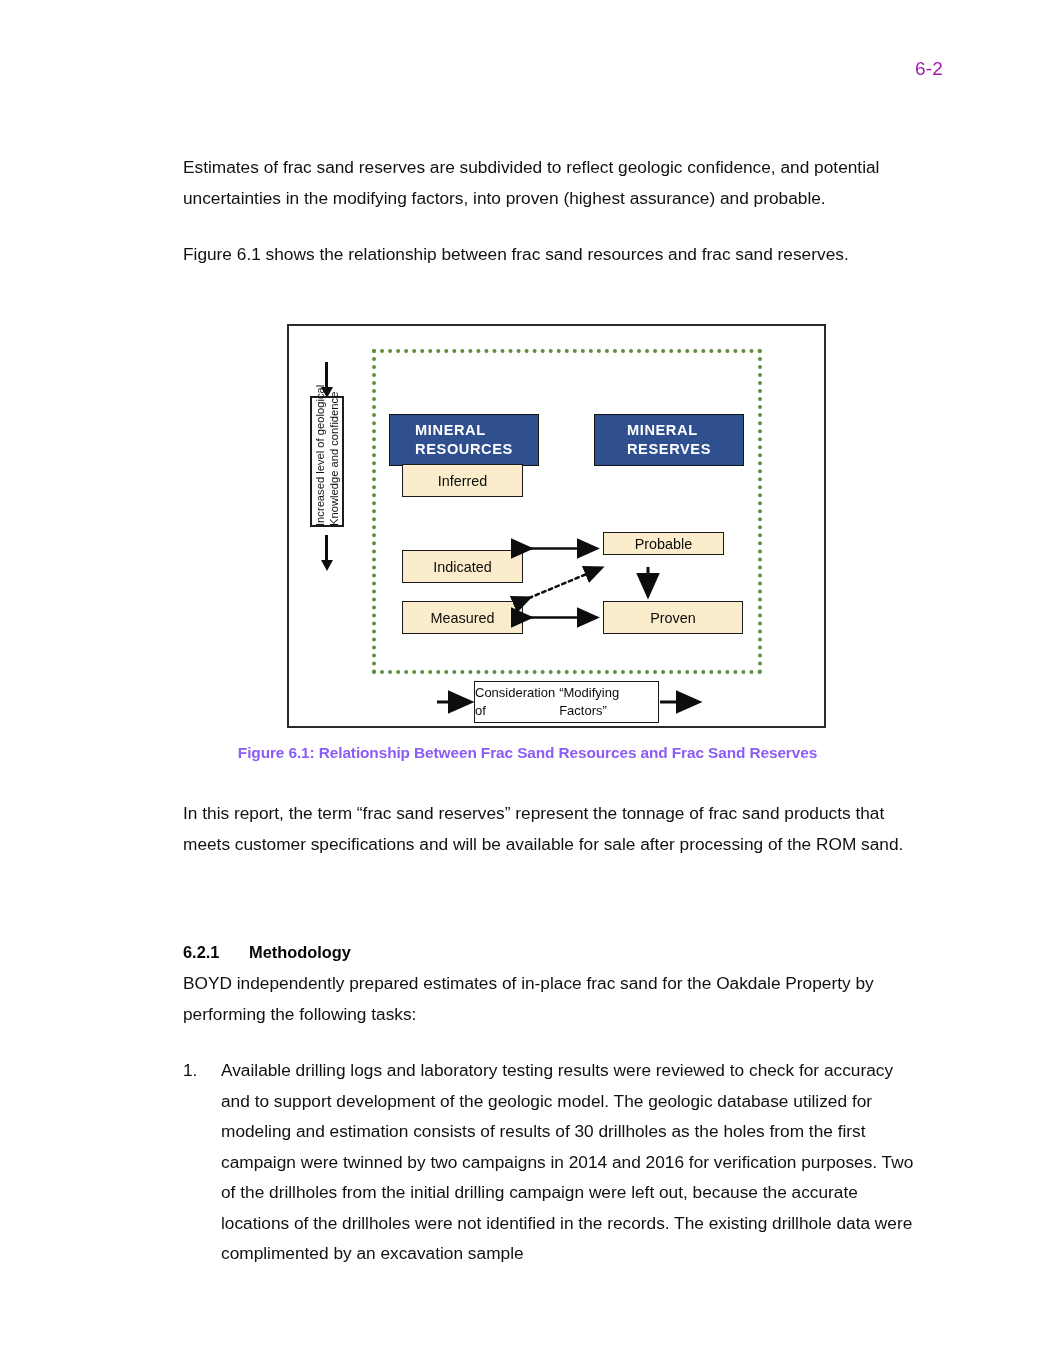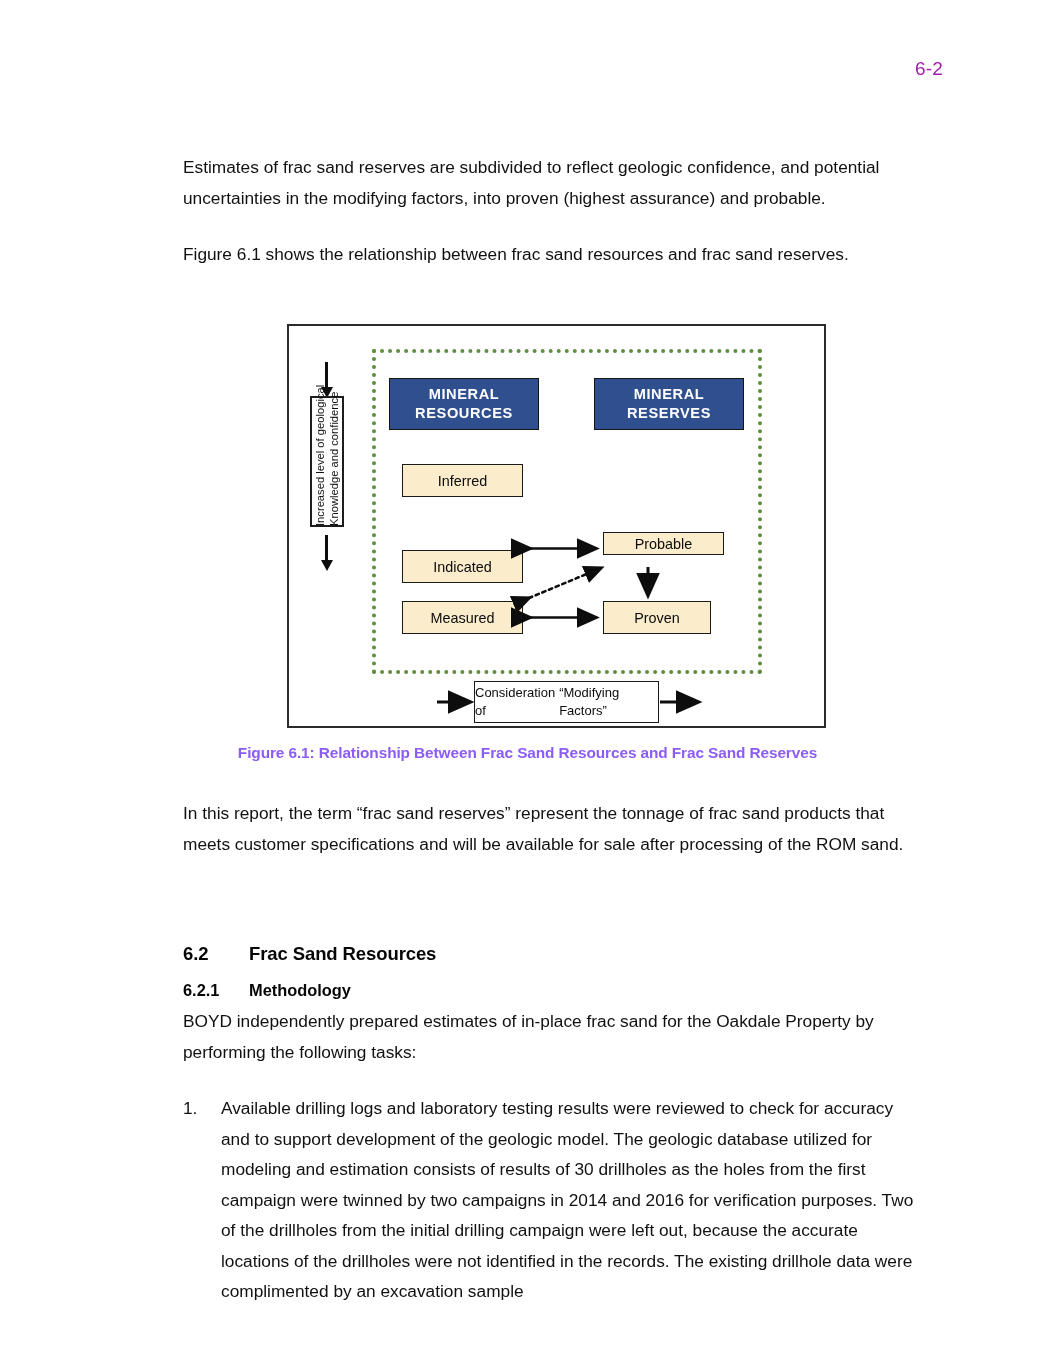--- a/index.html
+++ b/index.html
@@ -126,26 +126,26 @@
 
   
   .blue-box {
     position: absolute;
     background: #2f4f8f;
     border: 1.6px solid #141414;
     color: #ffffff;
     font-weight: bold;
     font-size: 14.6px;
     line-height: 19px;
-    text-align: center;
     letter-spacing: 0.6px;
     display: flex;
     align-items: center;
     justify-content: center;
     box-sizing: border-box;
+    margin-top: 36px;
   }
   .blue-box .lbl { display: block; }
   .blue-box.resources { left: 100px; top: 52px; width: 150px; height: 52px; }
   .blue-box.reserves  { left: 305px; top: 52px; width: 150px; height: 52px; }
 
   
   .cream-box {
     position: absolute;
     background: #fbeccb;
     border: 1.6px solid #1a1a1a;
@@ -153,21 +153,21 @@
     color: #0c0c0c;
     display: flex;
     align-items: center;
     justify-content: center;
     box-sizing: border-box;
   }
   .cream-box.inferred  { left: 113px; top: 138px; width: 121px; height: 33px; }
   .cream-box.indicated { left: 113px; top: 206px; width: 121px; height: 33px; margin-top: 18px; }
   .cream-box.measured  { left: 113px; top: 275px; width: 121px; height: 33px; }
   .cream-box.probable  { left: 314px; top: 206px; width: 121px; height: 23px; }
-  .cream-box.proven    { left: 314px; top: 275px; width: 108px; height: 33px; }
+  .cream-box.proven    { left: 314px; top: 275px; width: 140px; height: 33px; }
 
   
   .mod-box {
     position: absolute;
     left: 185px;
     top: 355px;
     width: 185px;
     height: 42px;
     background: #ffffff;
     border: 1.8px solid #1a1a1a;
@@ -330,23 +330,20 @@
   <div class="content">
     <p class="para">Estimates of frac sand reserves are subdivided to reflect geologic confidence, and potential uncertainties in the modifying factors, into proven (highest assurance) and probable.</p>
     <p class="para">Figure 6.1 shows the relationship between frac sand resources and frac sand reserves.</p>
   </div>
 
   <div class="content" style="top:798px;">
     <p class="para">In this report, the term “frac sand reserves” represent the tonnage of frac sand products that meets customer specifications and will be available for sale after processing of the ROM sand.</p>
 
     <div style="height:58px;"></div>
 
-    <h2 class="h2">
-      <span class="num">6.2</span><span>Frac Sand Resources</span>
-    </h2>
 
     <h3 class="h3">
       <span class="num">6.2.1</span><span>Methodology</span>
     </h3>
 
     <p class="para tight">BOYD independently prepared estimates of in-place frac sand for the Oakdale Property by performing the following tasks:</p>
 
     <ol class="tasklist">
       <li>
         <span class="marker">1.</span>

